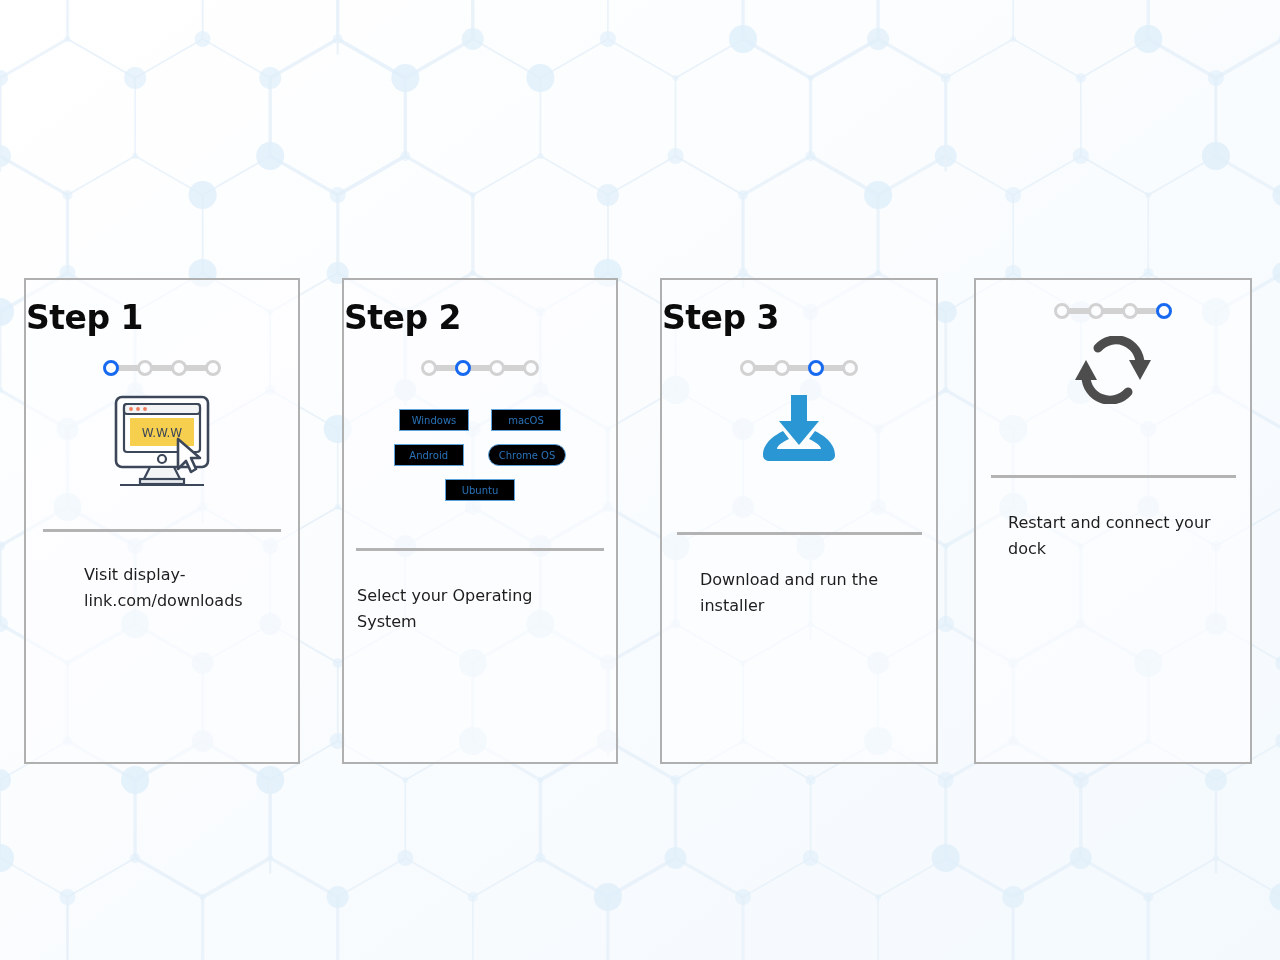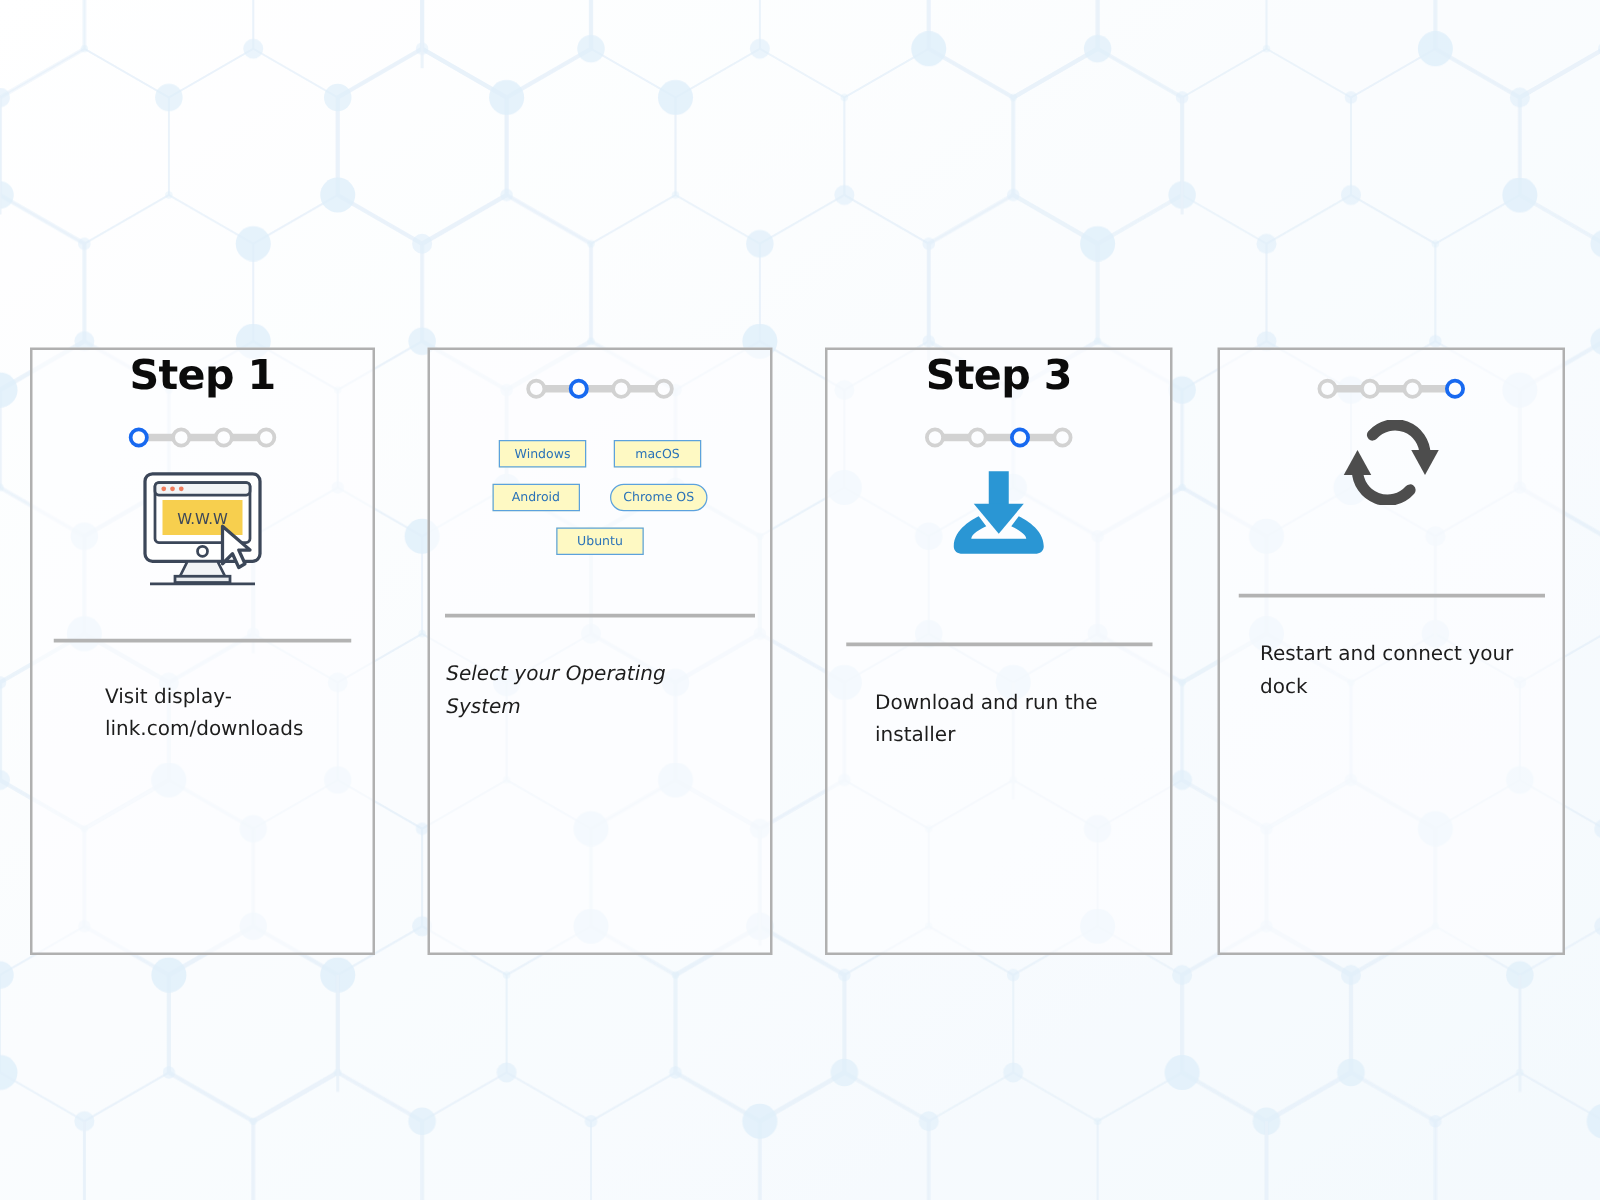--- a/index.html
+++ b/index.html
@@ -13,25 +13,25 @@
     position:absolute;left:0;top:0;width:1280px;height:960px;z-index:2;
     display:flex;align-items:flex-start;
   }
   .card{
     position:absolute;
     box-sizing:border-box;
     border:2px solid #b0b0b0;
     background:rgba(253,254,255,0.62);
   }
   .card-title{
-    text-align:center;
     font-weight:bold;
     font-size:33px;
     letter-spacing:-0.5px;
     color:#0b0b0b;
+    margin-top:18px;
     font-family:"DejaVu Sans", sans-serif;
   }
   .dots{
     display:flex;align-items:center;justify-content:center;
     margin-top:20px;height:22px;
   }
   .dot{
     width:16px;height:16px;border-radius:50%;
     border:3px solid #d2d2d2;background:transparent;
     box-sizing:border-box;flex:none;position:relative;z-index:2;
@@ -50,21 +50,21 @@
     font-family:"DejaVu Sans", sans-serif;
     font-weight:400;
   }
   .os-grid{
     display:flex;flex-wrap:wrap;justify-content:center;
     gap:13px 22px;padding:0 14px;box-sizing:border-box;
   }
   .os-btn{
     border:1.5px solid #5ca2dd;
     color:#2a72b8;
-    background:#fef9c3;
+    background:#000000;
     font-size:10px;
     font-family:"DejaVu Sans", sans-serif;
     height:22px;min-width:70px;
     display:flex;align-items:center;justify-content:center;
     padding:0 10px;box-sizing:border-box;
     white-space:nowrap;
   }
 </style>
 </head>
 <body>
@@ -438,40 +438,41 @@
         <rect x="34" y="86" width="44" height="5" fill="#e9ecef" stroke="#3c4759" stroke-width="2.2"></rect>
         <line x1="14" y1="92" x2="98" y2="92" stroke="#3c4759" stroke-width="2.2"></line>
         <path d="M72 46 L72 76 L80 68 L85 79 L90 76 L85 65 L94 65 Z" fill="#ffffff" stroke="#3c4759" stroke-width="2.6" stroke-linejoin="round"></path>
       </svg>
     </div>
     <div class="sep" style="width:238px;margin-top:6px;"></div>
     <div class="caption" style="margin:30px 22px 0 58px;">Visit display-link.com/downloads</div>
   </div>
 
   <div class="card" style="left:342px;top:278px;width:276px;height:486px;">
+    <div class="card-title">Step 2</div>
     <div class="dots">
       <div class="dot"></div>
       <div class="bar"></div>
       <div class="dot active"></div>
       <div class="bar"></div>
       <div class="dot"></div>
       <div class="bar"></div>
       <div class="dot"></div>
     </div>
     <div class="icon-zone" style="height:130px;margin-top:14px;align-items:flex-start;padding-top:16px;">
       <div class="os-grid">
         <div class="os-btn">Windows</div>
         <div class="os-btn">macOS</div>
         <div class="os-btn">Android</div>
         <div class="os-btn" style="margin-left:2px;border-radius:11px;">Chrome OS</div>
         <div class="os-btn" style="">Ubuntu</div>
       </div>
     </div>
     <div class="sep" style="width:248px;margin-top:9px;"></div>
-    <div class="caption" style="margin:32px 30px 0 13px;font-style:italic;">Select your Operating System</div>
+    <div class="caption" style="margin:32px 30px 0 13px;">Select your Operating System</div>
   </div>
 
   <div class="card" style="left:660px;top:278px;width:278px;height:486px;">
     <div class="card-title">Step 3</div>
     <div class="dots">
       <div class="dot"></div>
       <div class="bar"></div>
       <div class="dot"></div>
       <div class="bar"></div>
       <div class="dot active"></div>

